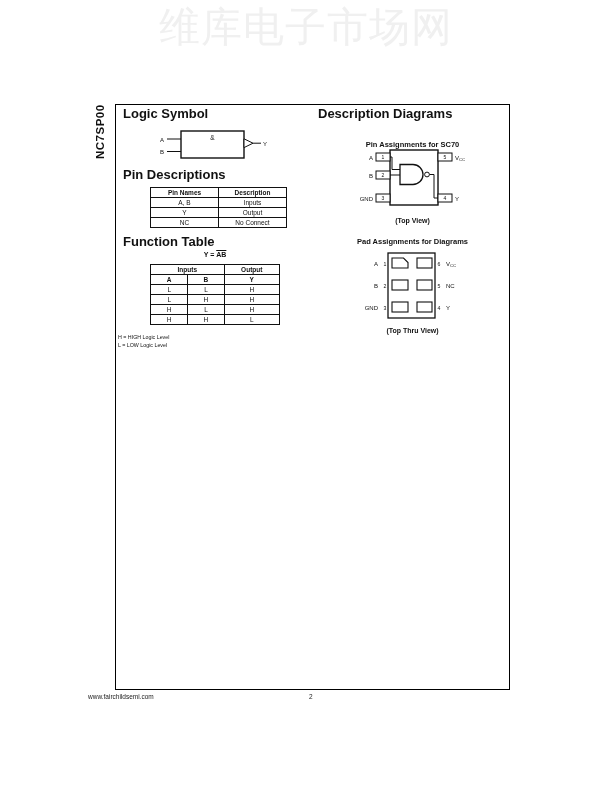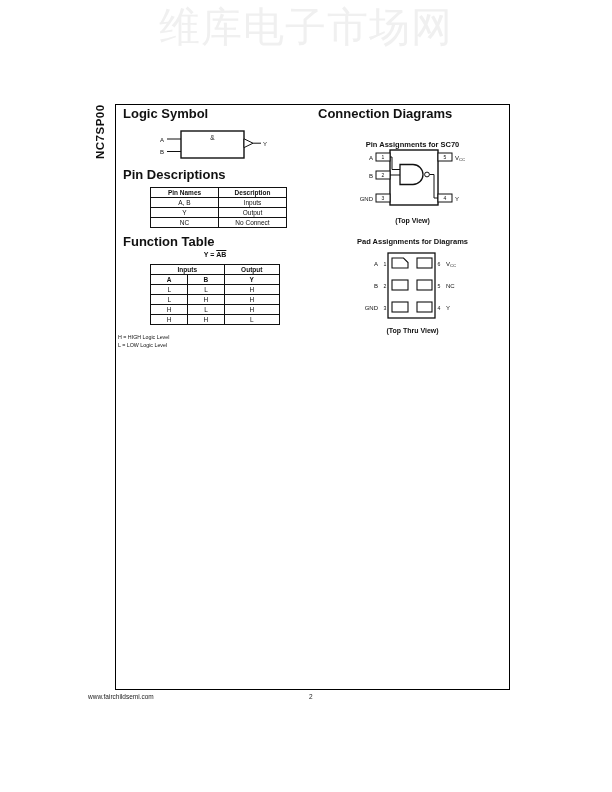--- a/index.html
+++ b/index.html
@@ -148,21 +148,21 @@
       <td>L</td>
     </tr>
   </tbody>
     </table>
 
   <div class="notes">
     <div>H = HIGH Logic Level</div>
     <div>L = LOW Logic Level</div>
   </div>
 
-  <div class="h1" style="left:318px; top:106px;">Connection Diagrams</div>
+  <div class="h1" style="left:318px; top:106px;">Description Diagrams</div>
 
   <div class="sub" style="left:330px; top:140px;">Pin Assignments for SC70</div>
 
   <svg style="left:350px; top:145px;" width="130" height="68" viewBox="350 145 130 68">
 
     <polyline points="390,157 392,157 392,169.5 400,169.5" fill="none" stroke="#111" stroke-width="1"></polyline>
     <polyline points="390,175 400,175" fill="none" stroke="#111" stroke-width="1"></polyline>
     <polyline points="429.4,174.5 434,174.5 434,198 438,198" fill="none" stroke="#111" stroke-width="1"></polyline>
 
     <rect x="390" y="150" width="48" height="55" fill="none" stroke="#111" stroke-width="1.4"></rect>

